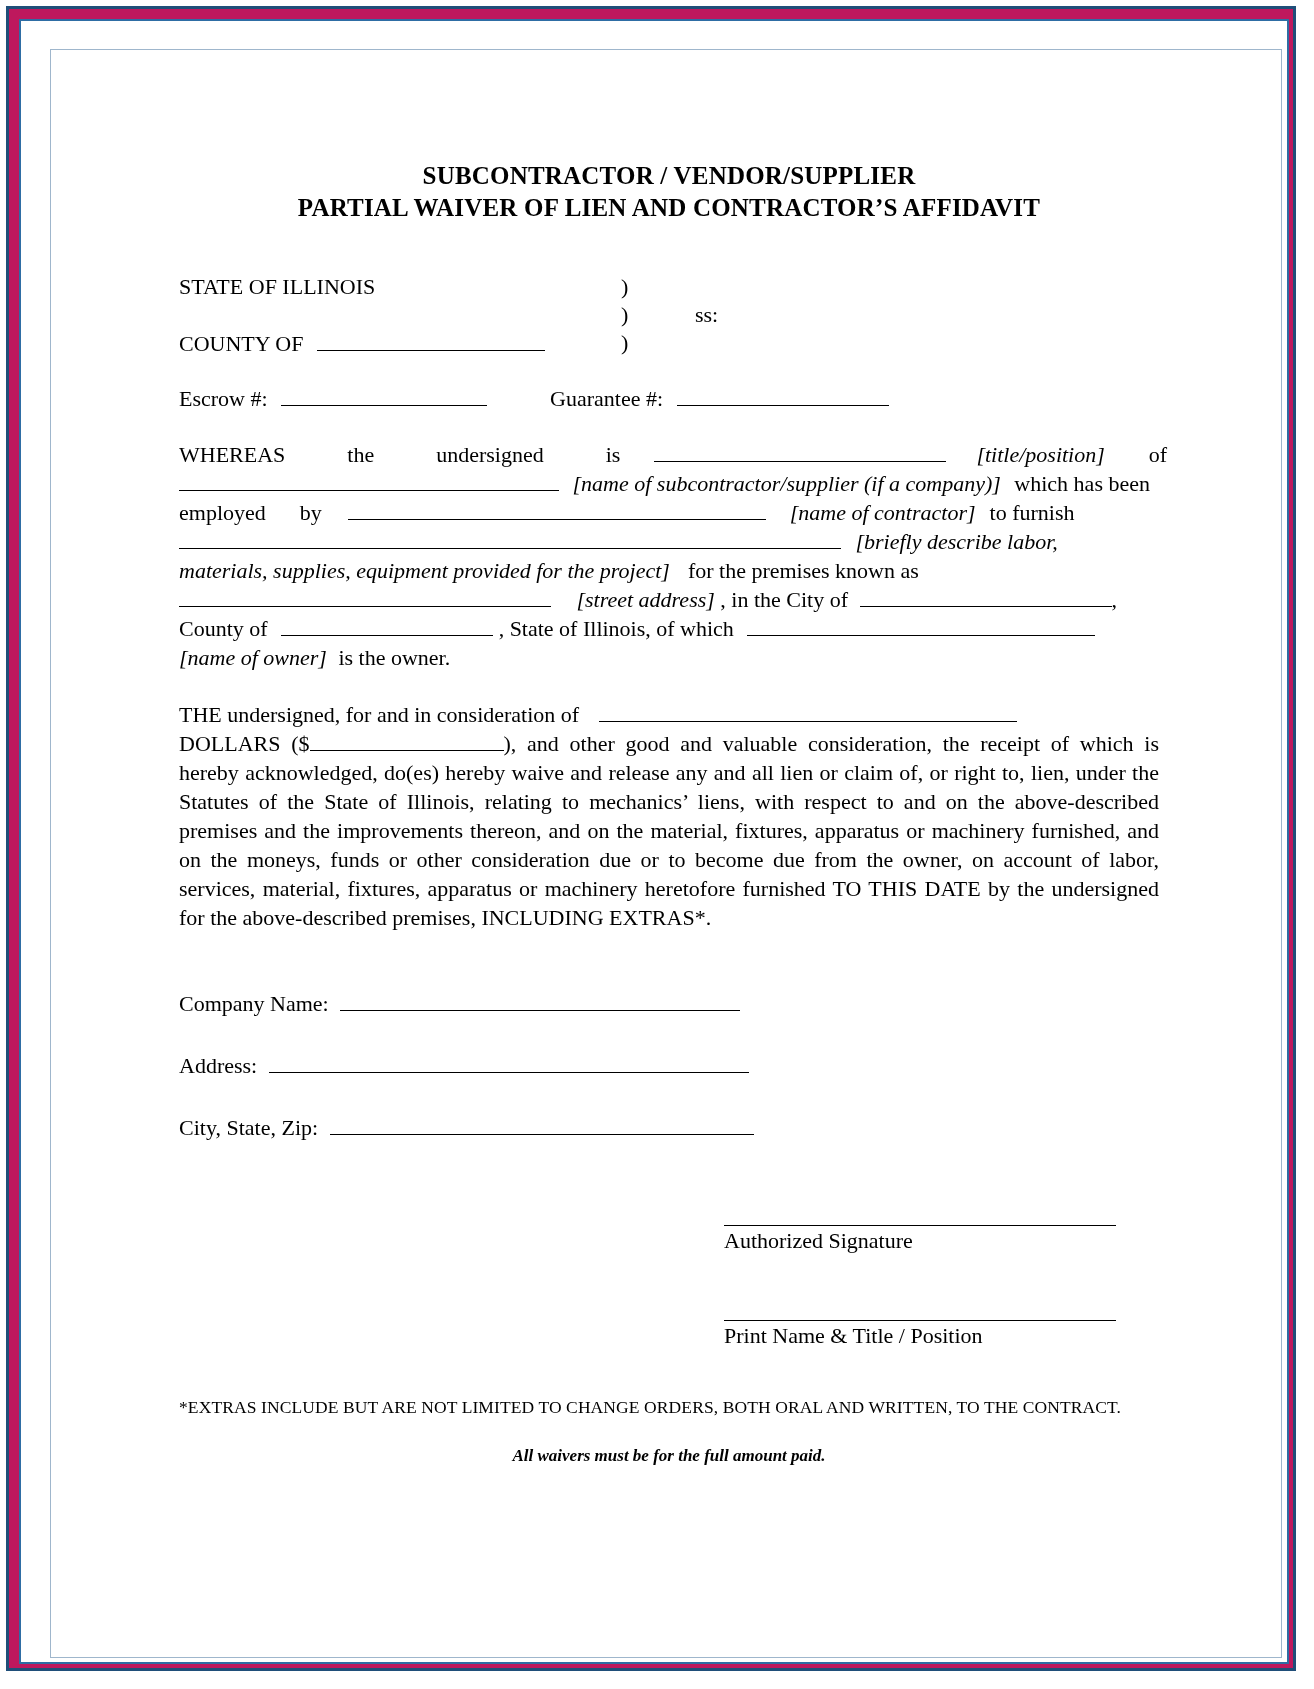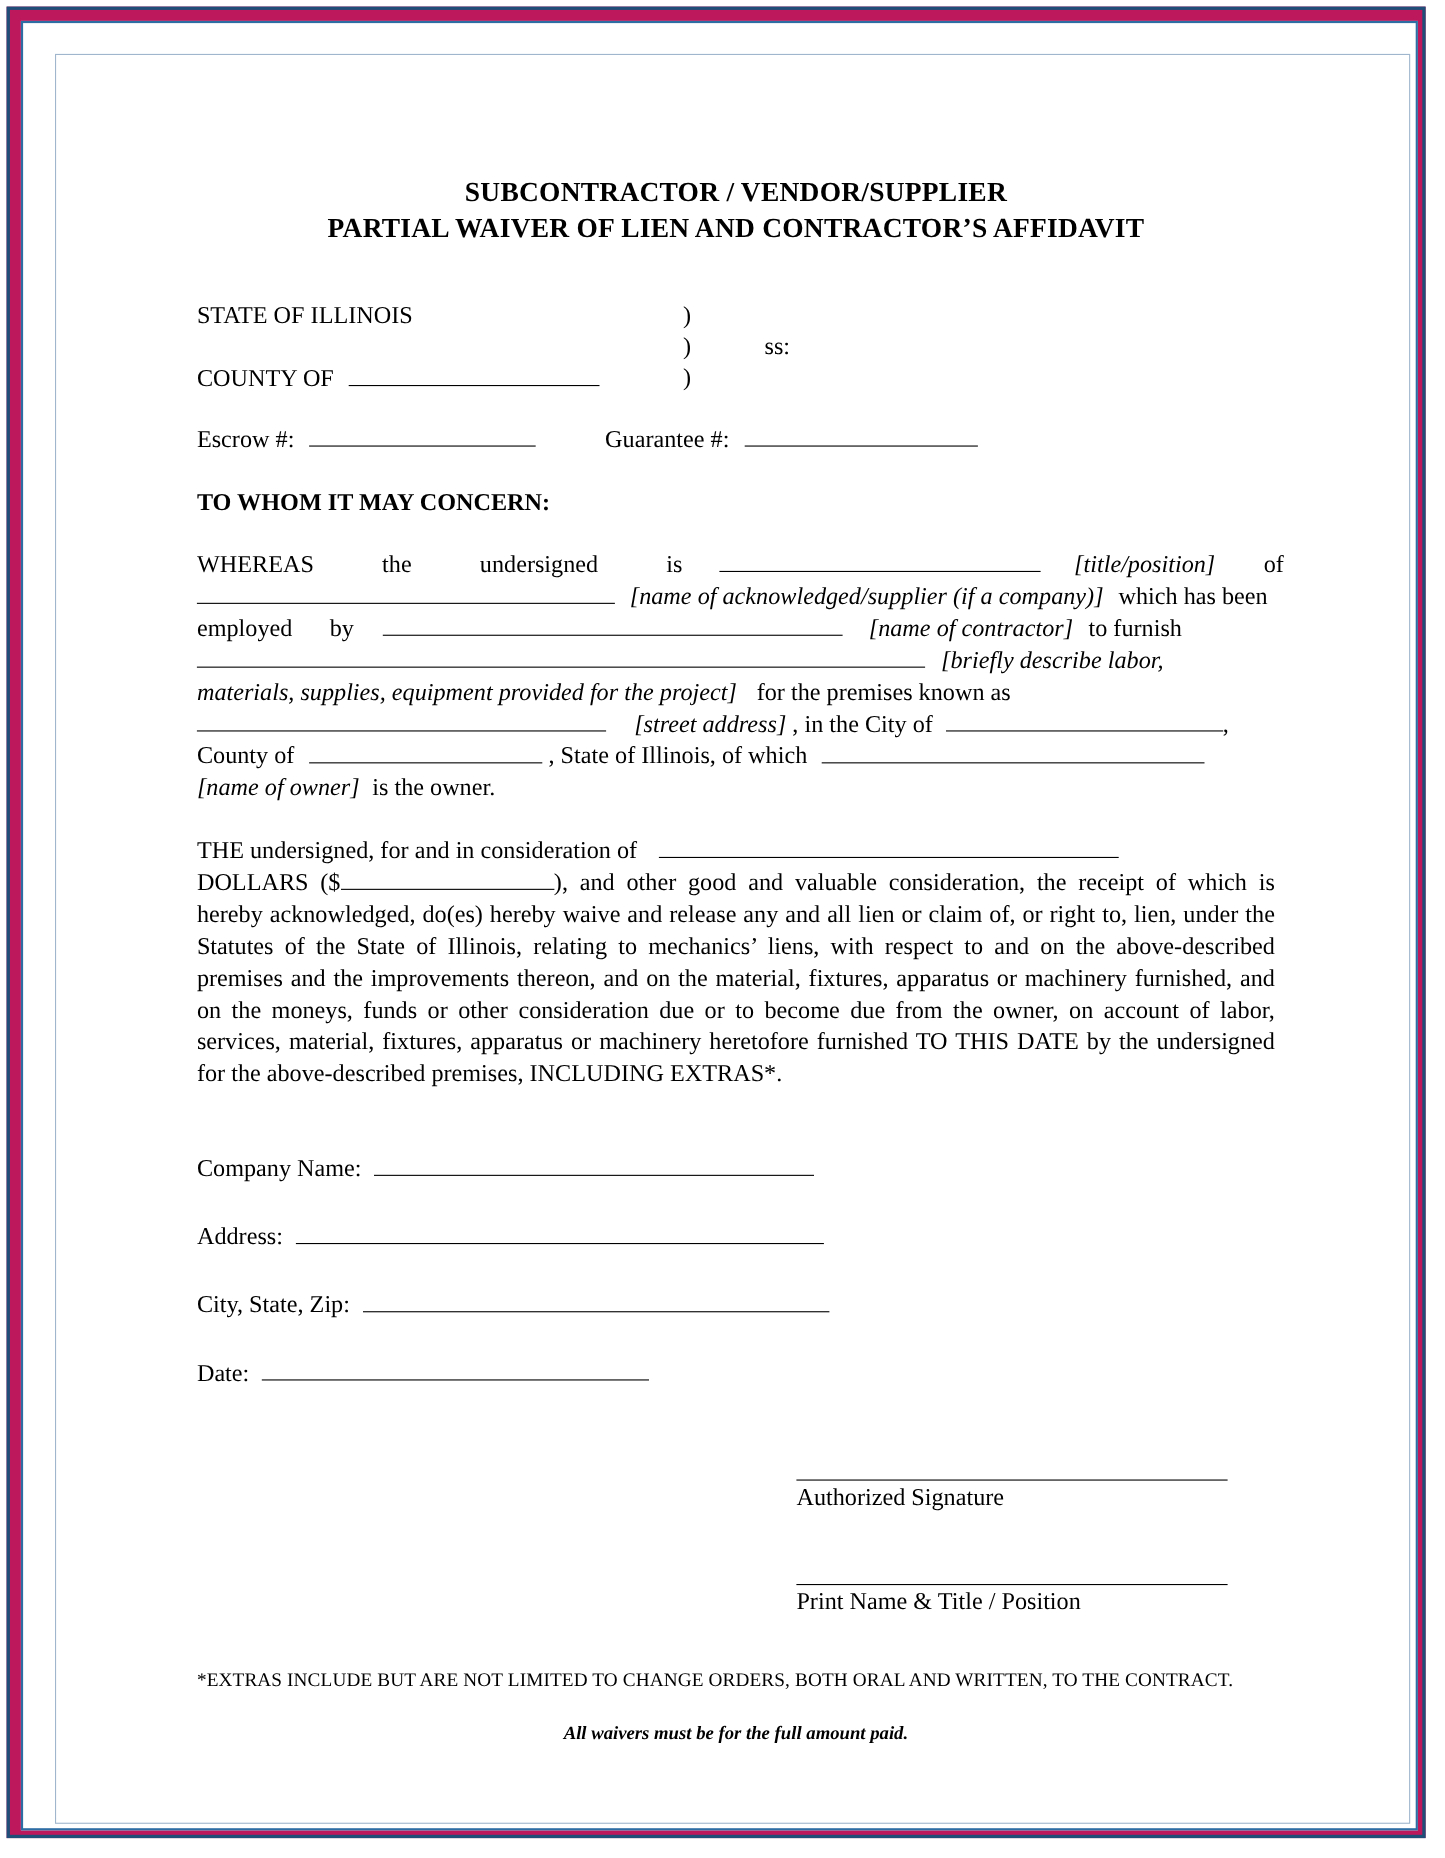--- a/index.html
+++ b/index.html
@@ -197,29 +197,28 @@
         </div>
 
         <div class="escrow-row">
           <span>Escrow #:</span>
           <span class="ul" style="width:206px;margin-left:8px;"></span>
           <span class="escrow-gap"></span>
           <span>Guarantee #:</span>
           <span class="ul" style="width:212px;margin-left:8px;"></span>
         </div>
 
-        <div class="towhom">TO WHOM IT MAY CONCERN:</div>
 
         <div class="para">
           <span style="display:inline-block;width:100%;white-space:nowrap;">
             <span>WHEREAS</span><span style="display:inline-block;width:62px;"></span><span>the</span><span style="display:inline-block;width:62px;"></span><span>undersigned</span><span style="display:inline-block;width:62px;"></span><span>is</span><span style="display:inline-block;width:34px;"></span><span class="line-just" style="width:292px;"></span><span style="display:inline-block;width:30px;"></span><span class="ital">[title/position]</span><span style="display:inline-block;width:44px;"></span><span>of</span>
           </span>
           <span style="display:inline-block;width:100%;white-space:nowrap;">
             <span class="line-just" style="width:380px;"></span>
-            <span class="ital" style="margin-left:8px;">[name of acknowledged/supplier (if a company)]</span>
+            <span class="ital" style="margin-left:8px;">[name of subcontractor/supplier (if a company)]</span>
             <span style="margin-left:8px;">which has been</span>
           </span>
           <span style="display:inline-block;width:100%;white-space:nowrap;">
             <span>employed</span><span style="display:inline-block;width:34px;"></span><span>by</span><span style="display:inline-block;width:26px;"></span><span class="line-just" style="width:418px;"></span><span style="display:inline-block;width:24px;"></span><span class="ital">[name of contractor]</span><span style="display:inline-block;width:14px;"></span><span>to furnish</span>
           </span>
           <span style="display:inline-block;width:100%;white-space:nowrap;">
             <span class="line-just" style="width:662px;"></span>
             <span class="ital" style="margin-left:9px;">[briefly describe labor,</span>
           </span>
           <span style="display:inline-block;width:100%;white-space:nowrap;">
@@ -256,24 +255,20 @@
             <span class="field-label">Company Name:</span>
             <span class="field-line" style="width:400px;"></span>
           </div>
           <div class="field-row">
             <span class="field-label">Address:</span>
             <span class="field-line" style="width:480px;"></span>
           </div>
           <div class="field-row">
             <span class="field-label">City, State, Zip:</span>
             <span class="field-line" style="width:424px;"></span>
-          </div>
-          <div class="field-row">
-            <span class="field-label">Date:</span>
-            <span class="field-line" style="width:352px;"></span>
           </div>
         </div>
 
         <div class="sig-block">
           <div class="sig-line"></div>
           <div class="sig-caption">Authorized Signature</div>
           <div class="sig-line"></div>
           <div class="sig-caption">Print Name &amp; Title / Position</div>
         </div>
 

